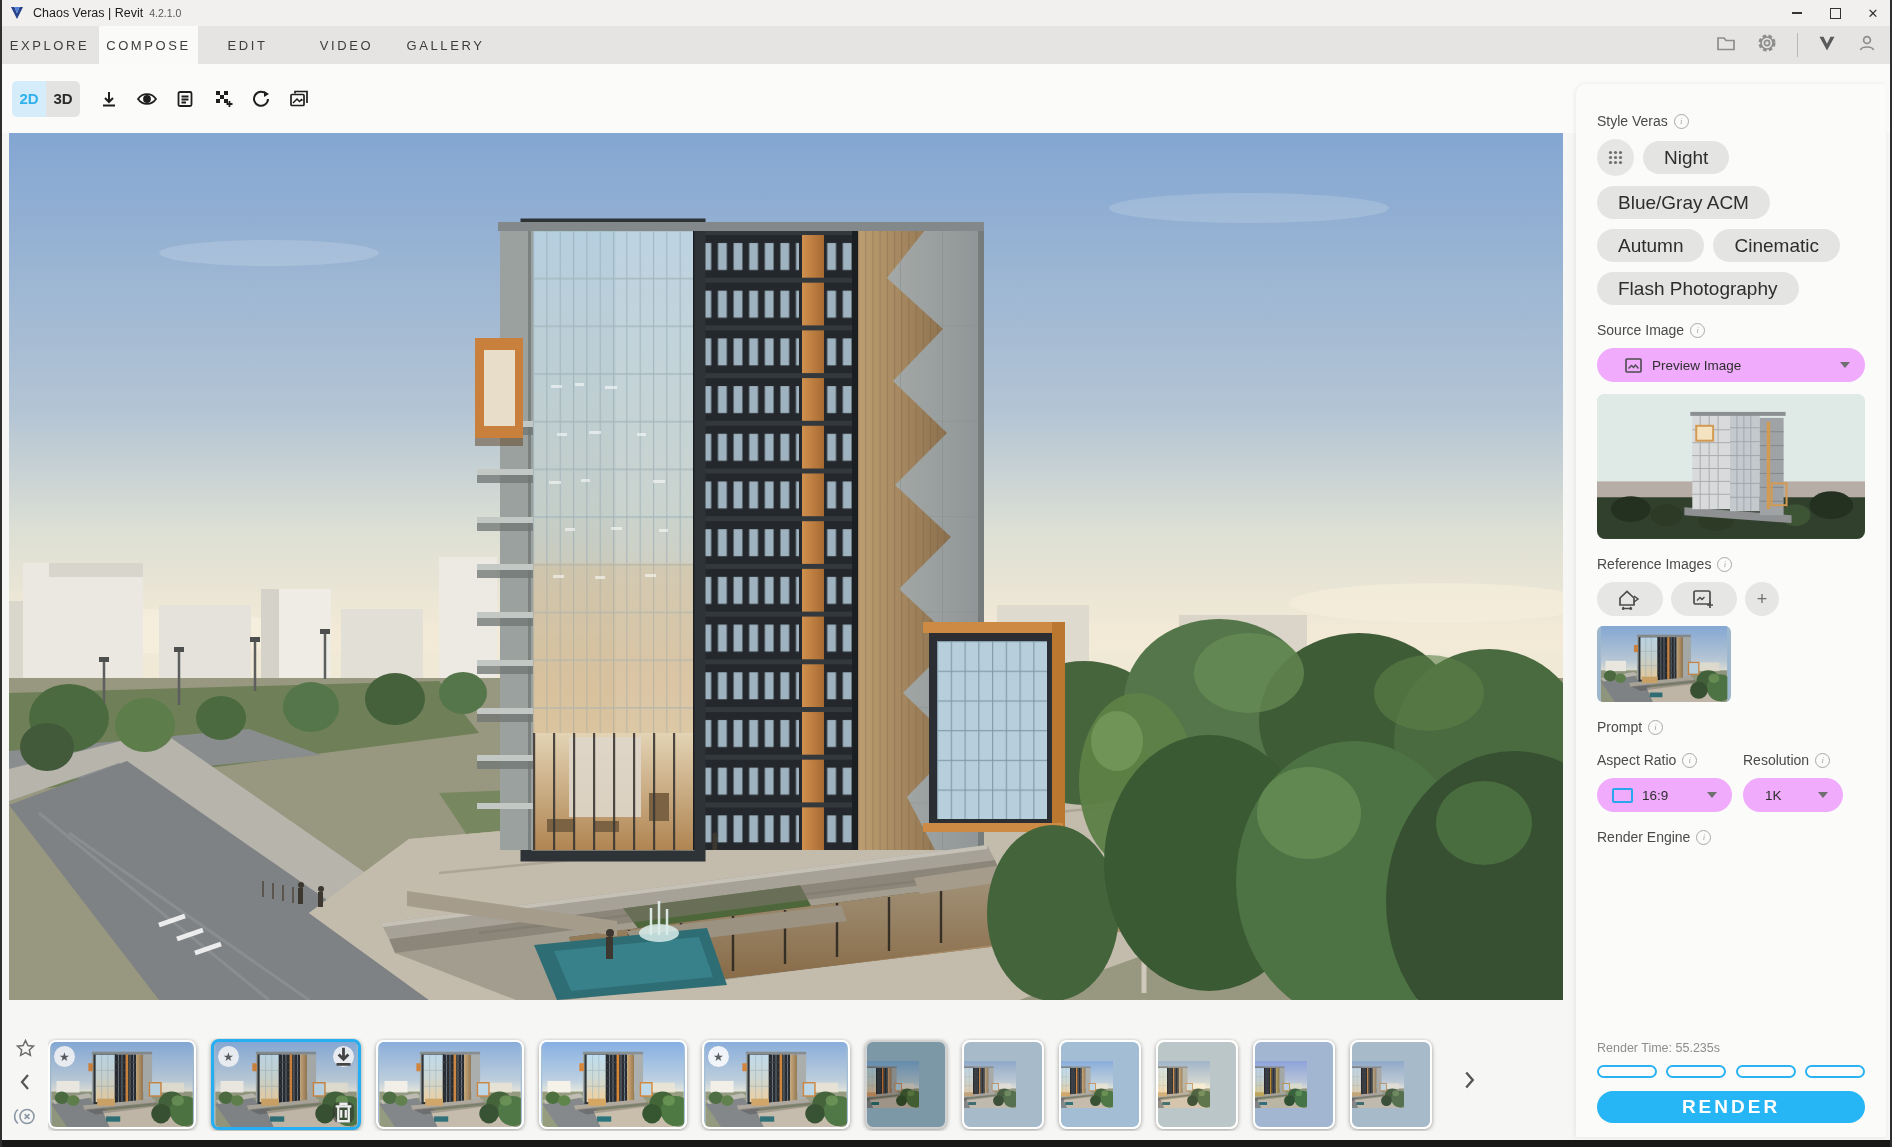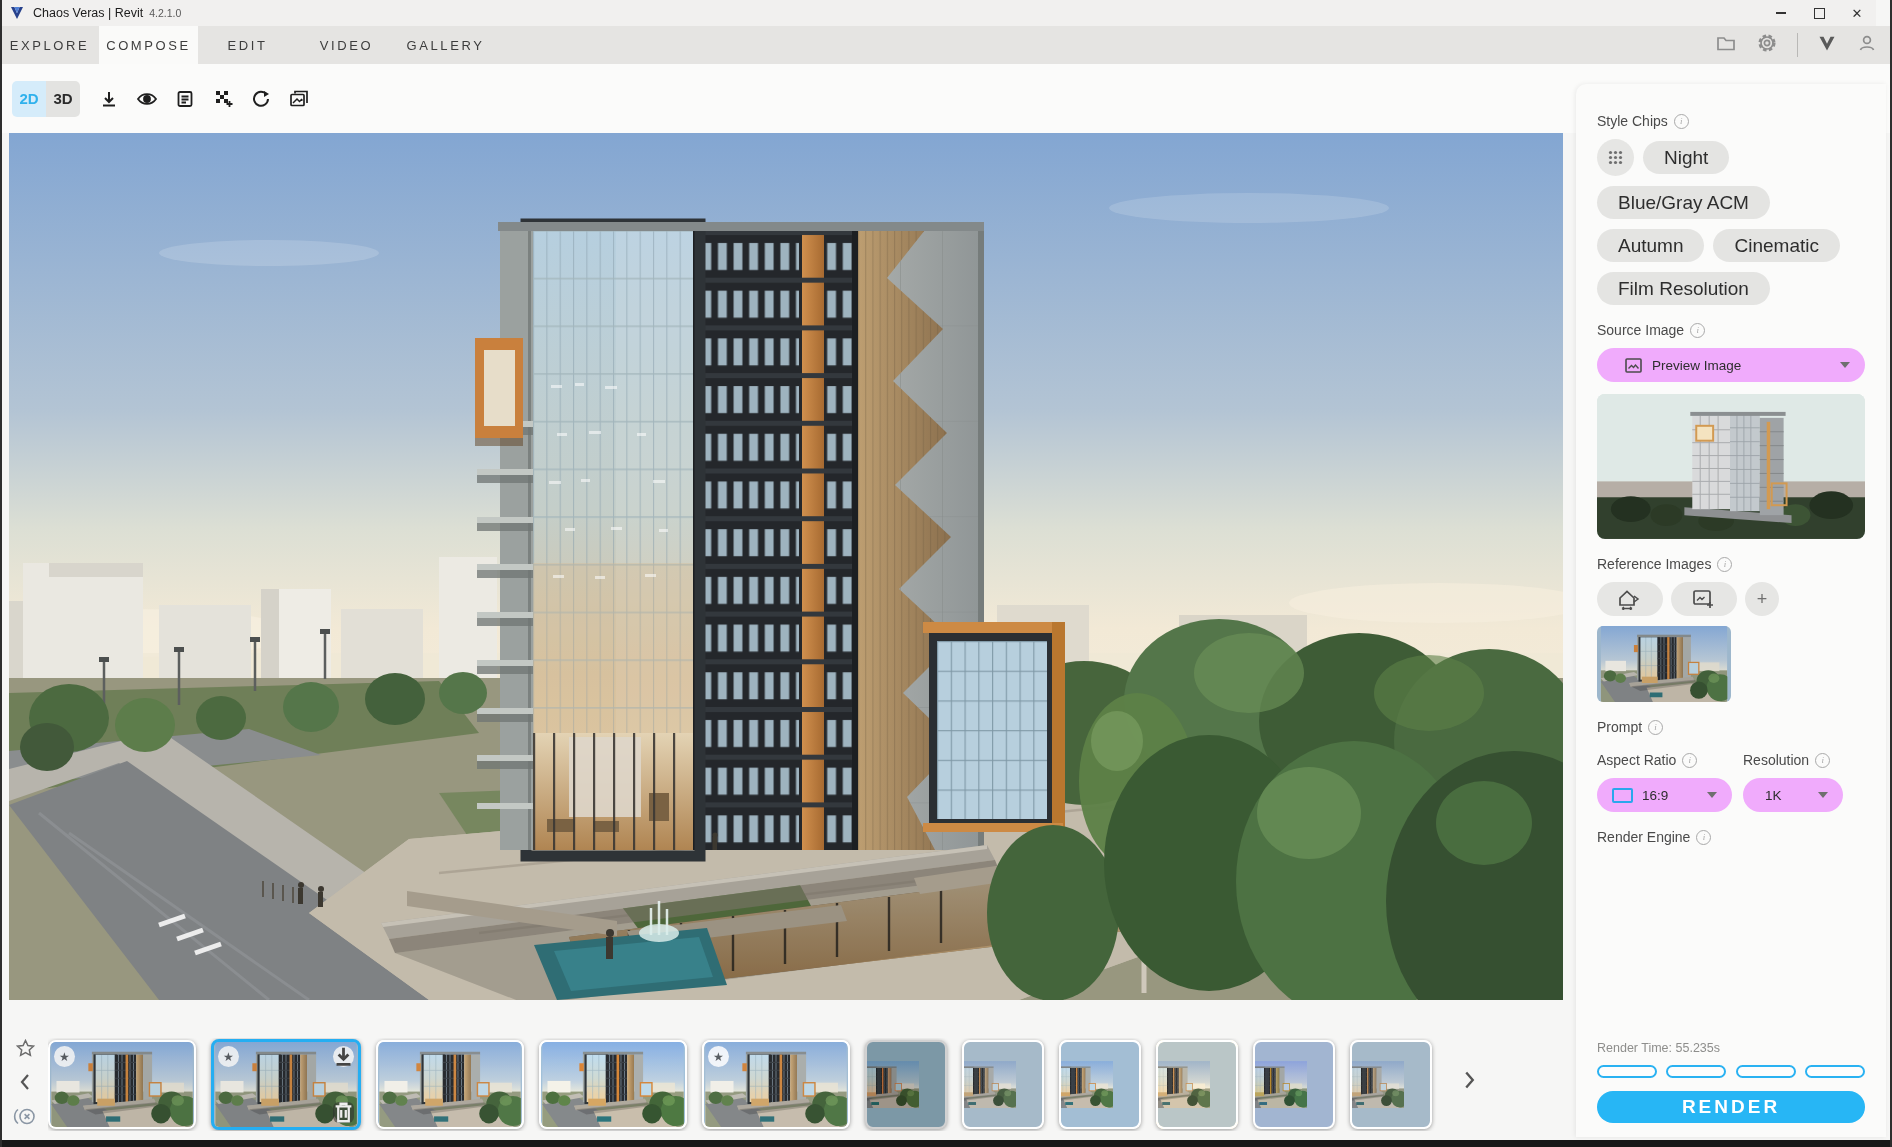--- a/index.html
+++ b/index.html
@@ -3,21 +3,21 @@
 <meta charset="utf-8">
 <style>
   html,body{margin:0;padding:0;background:#d0d0d0;}
   #app{position:relative;width:1892px;height:1147px;background:#f6f6f5;overflow:hidden;
        font-family:"Liberation Sans",sans-serif;-webkit-font-smoothing:antialiased;}
   #app::after{content:"";position:absolute;left:0;right:0;bottom:0;height:7px;background:#181818;}
   #app::before{content:"";position:absolute;left:0;top:0;bottom:0;width:2px;background:#2e2e2e;z-index:50;}
   .edge-r{position:absolute;right:0;top:0;bottom:0;width:2px;background:#2e2e2e;z-index:50;}
 
   
-  .titlebar{position:absolute;top:0;left:0;right:16px;height:26px;background:#f1f0ef;
+  .titlebar{position:absolute;top:0;left:0;right:0;height:26px;background:#f1f0ef;
             display:flex;align-items:center;border-bottom:1px solid #e3e2e0;}
   .titlebar .logo{margin-left:9px;width:16px;height:16px;}
   .titlebar .ttl{margin-left:8px;font-size:12.5px;color:#1c1c1c;}
   .titlebar .ver{margin-left:6px;font-size:10.5px;color:#5a5a5a;}
   .winctl{position:absolute;right:12px;top:0;height:26px;display:flex;align-items:center;gap:24px;}
   .wc{width:14px;height:14px;display:flex;align-items:center;justify-content:center;color:#333;}
   .wc .min{display:block;width:10px;height:2px;background:#333;}
   .wc .max{display:block;width:9px;height:9px;border:1.4px solid #333;}
   .wc .cls{font-size:13px;line-height:1;color:#333;}
 
@@ -588,42 +588,42 @@
         <ellipse cx="1505" cy="768" rx="128" ry="150" fill="#365031"></ellipse>
         <ellipse cx="1300" cy="680" rx="52" ry="46" fill="#6b9158" opacity=".7"></ellipse>
         <ellipse cx="1475" cy="690" rx="48" ry="42" fill="#57814a" opacity=".6"></ellipse>
       </g>
     </svg>
   </div>
 
   <div class="panel">
 
     <div class="slabel">
-        <span>Style Chips</span>
+        <span>Style Veras</span>
       <span class="info">i</span>
       </div>
     <div class="chips">
       <span class="gridbtn">
         <svg width="15" height="15" viewBox="0 0 15 15" fill="#6f6f6f">
           <circle cx="2.5" cy="2.5" r="1.6"></circle>
             <circle cx="7.5" cy="2.5" r="1.6"></circle>
             <circle cx="12.5" cy="2.5" r="1.6"></circle>
           <circle cx="2.5" cy="7.5" r="1.6"></circle>
             <circle cx="7.5" cy="7.5" r="1.6"></circle>
             <circle cx="12.5" cy="7.5" r="1.6"></circle>
           <circle cx="2.5" cy="12.5" r="1.6"></circle>
             <circle cx="7.5" cy="12.5" r="1.6"></circle>
             <circle cx="12.5" cy="12.5" r="1.6"></circle>
           </svg>
         </span>
       <span class="chip">Night</span>
       <span class="chip">Blue/Gray ACM</span>
       <span class="chip">Autumn</span>
       <span class="chip">Cinematic</span>
-      <span class="chip">Film Resolution</span>
+      <span class="chip">Flash Photography</span>
     </div>
 
     <div class="slabel">
         <span>Source Image</span>
       <span class="info">i</span>
       </div>
     <div class="dd" style="padding-left:28px;">
       <span class="ddicon">
         <svg width="17" height="15" viewBox="0 0 17 15" fill="none" stroke="#4c4c4c" stroke-width="1.6">
           <rect x="1" y="1" width="15" height="13" rx="1"></rect>

